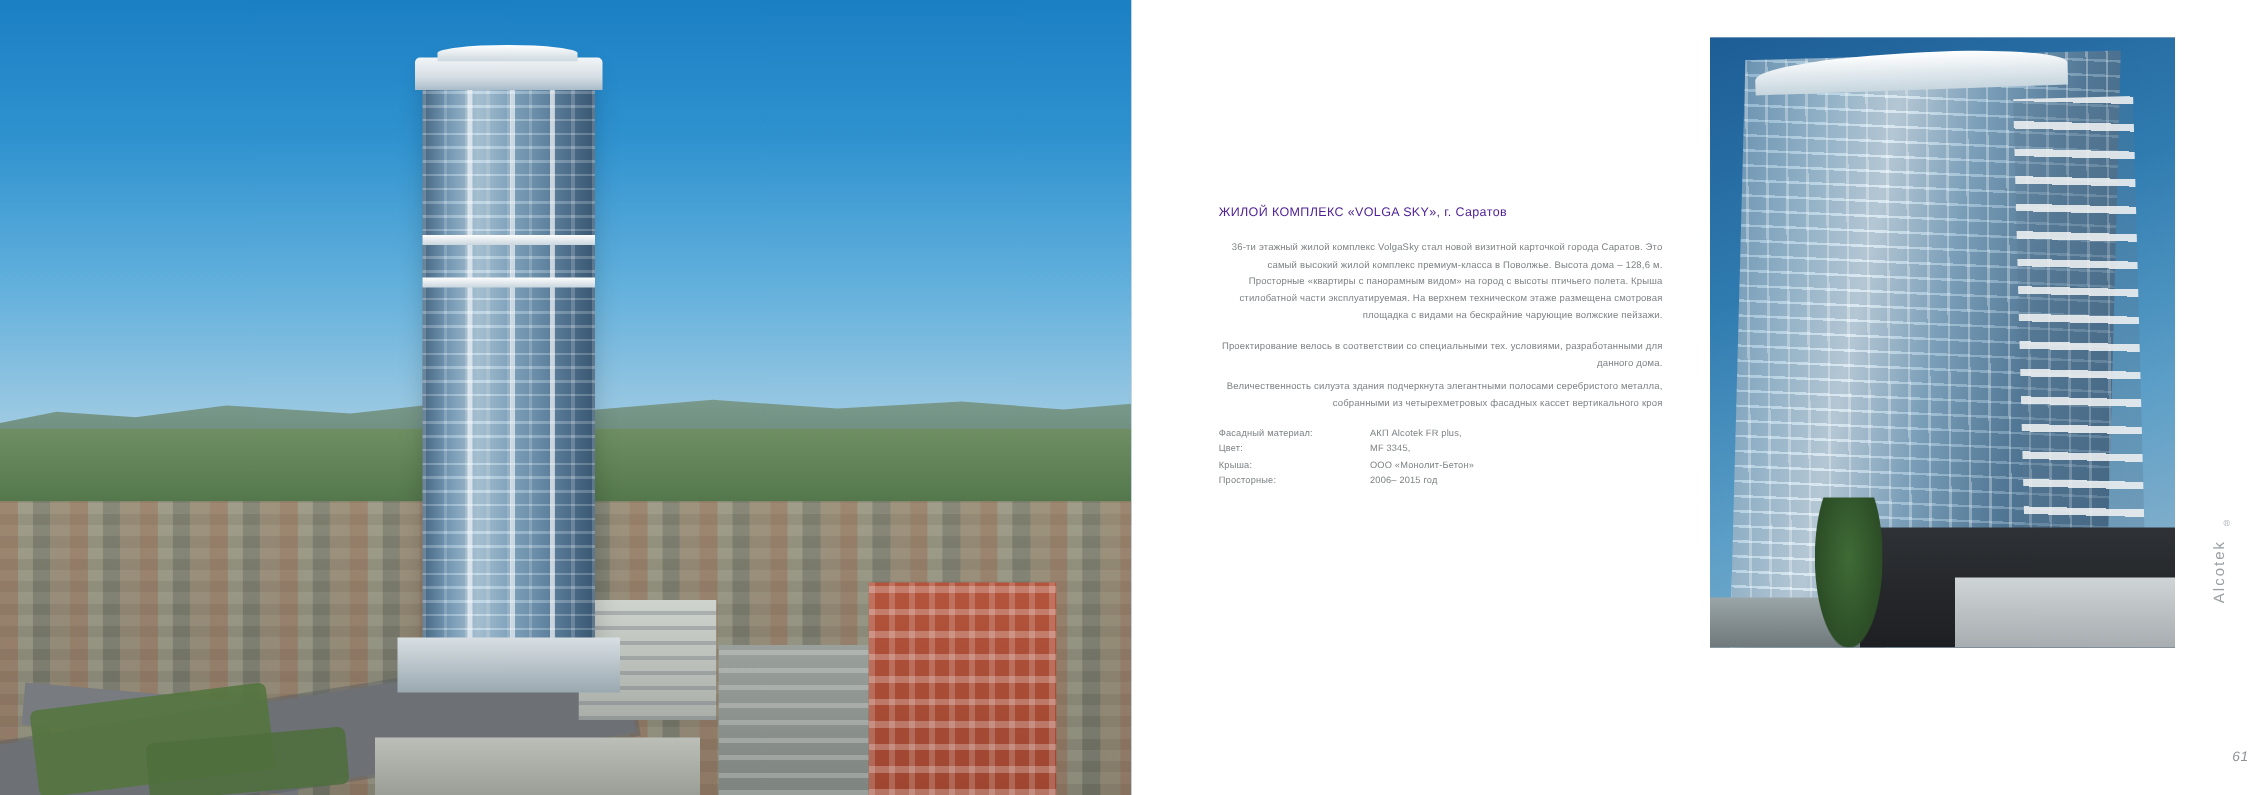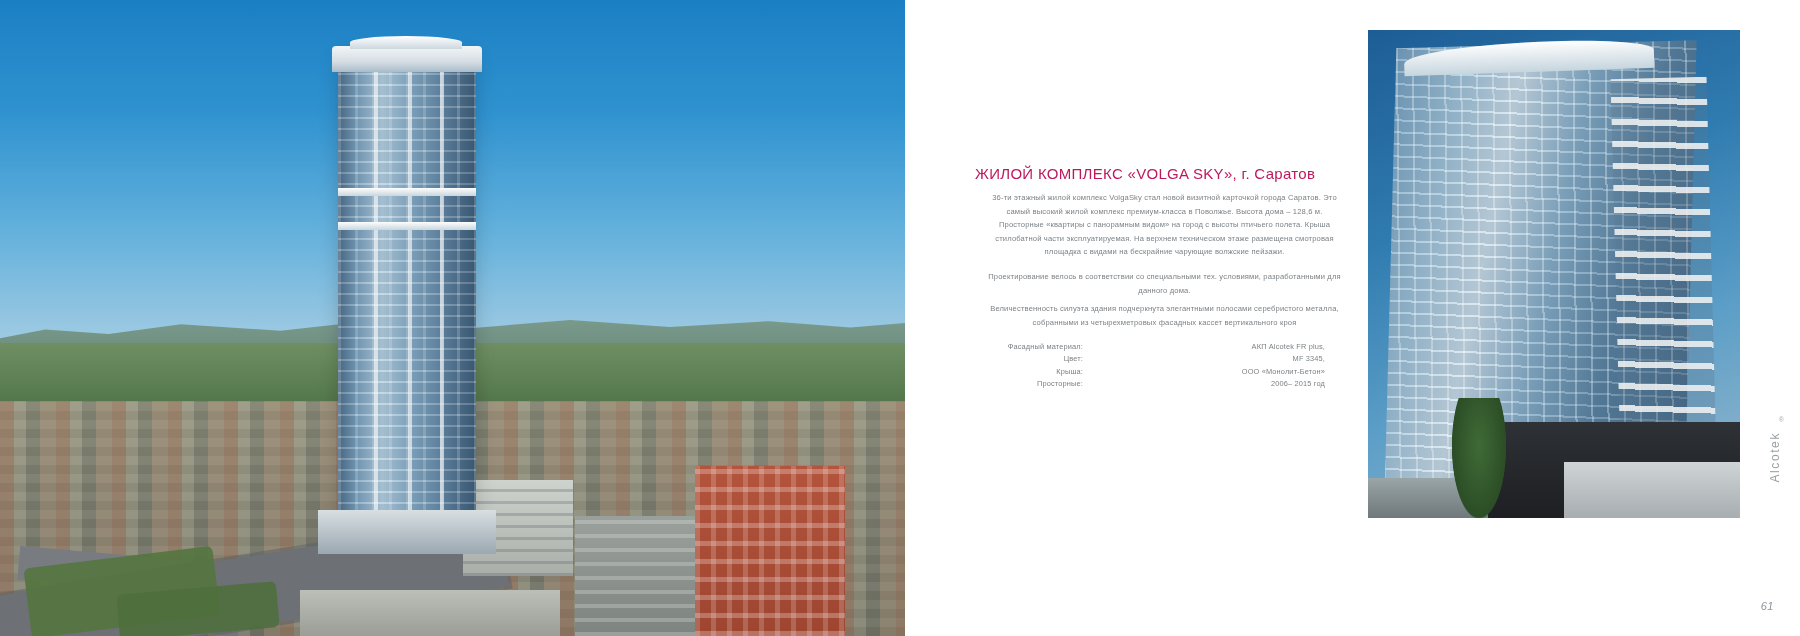--- a/index.html
+++ b/index.html
@@ -247,60 +247,58 @@
     top: 0;
     width: 360px;
     height: 636px;
     color: #6a6f74;
   }
   .doc-title {
     position: absolute;
     left: 0;
     top: 165px;
     width: 370px;
-    font-size: 15px;
+    font-size: 10px;
     letter-spacing: .3px;
-    color: #be185d;
+    color: #4c1d95;
     font-weight: 400;
     white-space: nowrap;
   }
   .body-copy {
     position: absolute;
     left: 0;
     width: 355px;
     font-size: 7.6px;
     line-height: 13.6px;
     color: #7d8286;
     letter-spacing: .15px;
-    text-align: center;
-    margin-left: 12px;
+    text-align: right;
   }
   .p1 { top: 191px; }
   .p2 { top: 270px; }
   .p3 { top: 302px; }
 
   .specs {
     position: absolute;
     left: 0;
     top: 341px;
     width: 350px;
     font-size: 7.4px;
     line-height: 12.4px;
     color: #7d8286;
     letter-spacing: .15px;
   }
   .spec-row {
     display: flex;
-    text-align: right;
   }
   .spec-key {
     width: 108px;
     flex: 0 0 108px;
   }
-  .spec-val { flex: 1 1 auto; }
+  .spec-val { flex: 1 1 auto; margin-left: 13px; }
 
   
   .right-photo {
     position: absolute;
     left: 1368px;
     top: 30px;
     width: 372px;
     height: 488px;
     overflow: hidden;
     background: linear-gradient(180deg, #1c4f7e 0%, #2a6ea3 40%, #3f86b5 75%, #2b4457 100%);
@@ -394,21 +392,21 @@
   }
   .brand-reg {
     position: absolute;
     right: 16px;
     top: 416px;
     font-size: 7px;
     color: #a8aeb2;
   }
   .page-num {
     position: absolute;
-    right: 26px;
+    right: 1px;
     bottom: 24px;
     font-size: 11px;
     color: #8d9398;
     letter-spacing: .5px;
     font-style: italic;
   }
 </style>
 </head>
 <body>
 

